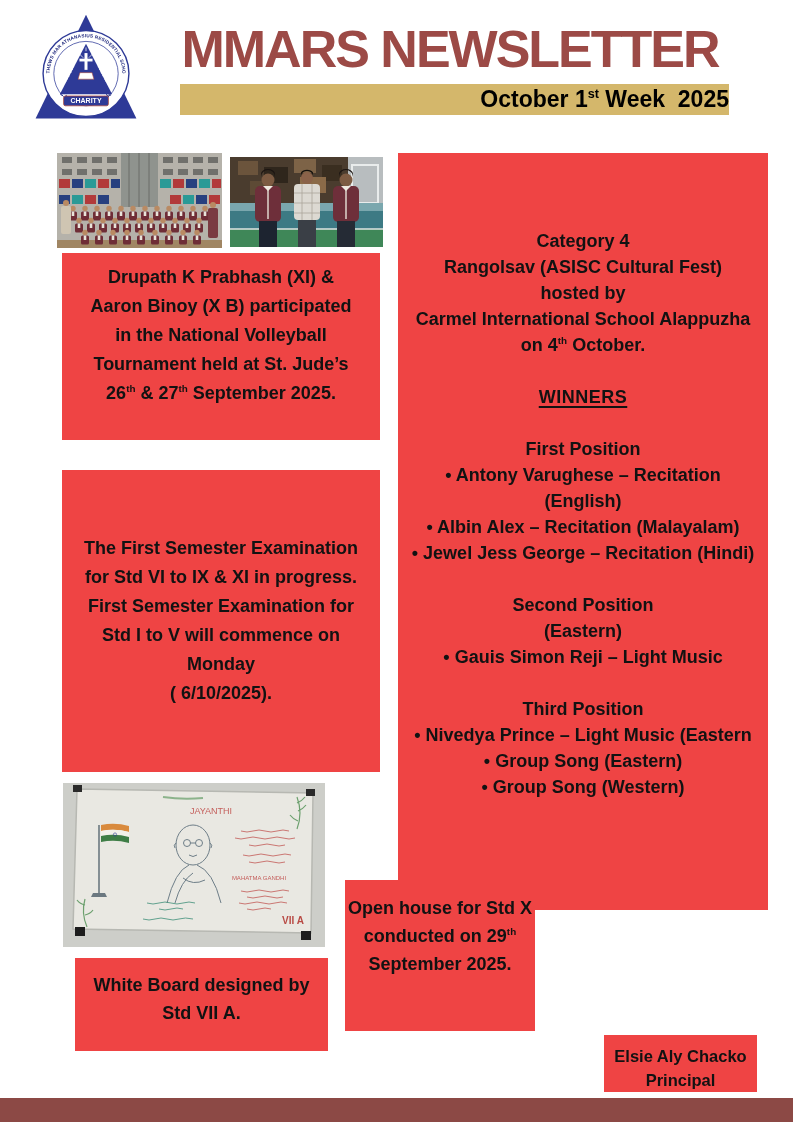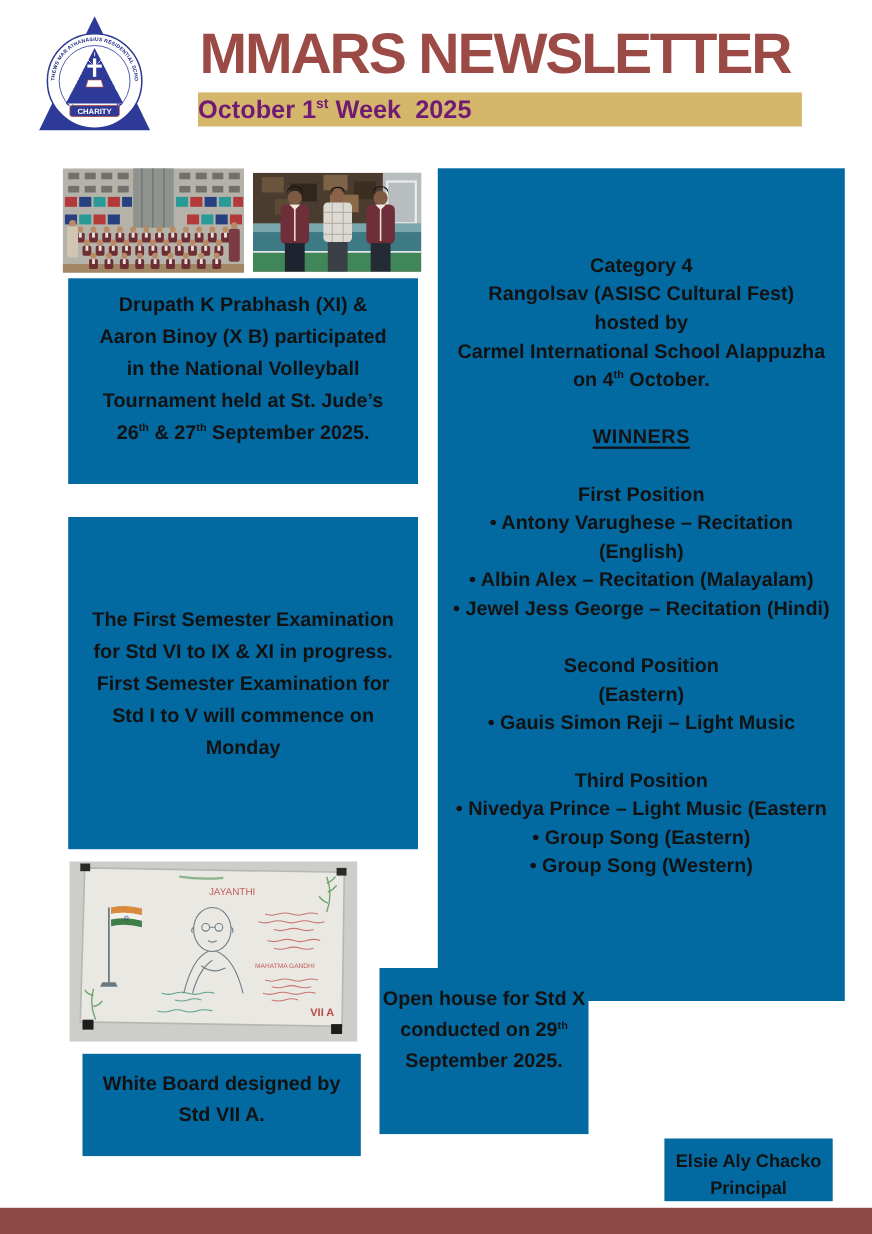--- a/index.html
+++ b/index.html
@@ -3,30 +3,30 @@
 <meta charset="utf-8">
 <style>
   html,body{margin:0;padding:0;background:#ffffff;}
   .page{position:relative;width:793px;height:1122px;margin:0 auto;background:#fff;overflow:hidden;
         font-family:"Liberation Sans",sans-serif;color:#121212;}
   
   .logo{position:absolute;left:30px;top:12px;width:112px;height:112px;}
   .title{position:absolute;left:170px;top:20px;width:560px;text-align:center;
          font-size:52px;font-weight:bold;letter-spacing:-2px;line-height:58px;color:#9c4a46;}
   .banner{position:absolute;left:180px;top:84px;width:549px;height:31px;background:#d4b76b;
-          color:#701a75;font-size:23px;font-weight:bold;text-align:left;line-height:31px;}
+          color:#000000;font-size:23px;font-weight:bold;text-align:right;line-height:31px;}
   .banner span{white-space:pre;}
   sup.s{font-size:.55em;vertical-align:super;line-height:0;font-weight:bold;}
   
   .photo1{position:absolute;left:57px;top:153px;width:165px;height:95px;}
   .photo2{position:absolute;left:230px;top:157px;width:153px;height:90px;}
   .wbphoto{position:absolute;left:63px;top:783px;width:262px;height:164px;}
   svg{display:block;width:100%;height:100%;}
   
-  .card{position:absolute;background:#0369a1;font-weight:bold;text-align:center;color:#121212;}
+  .card{position:absolute;background:#ef4444;font-weight:bold;text-align:center;color:#121212;}
   .vb{left:62px;top:253px;width:318px;height:187px;font-size:18px;line-height:29px;padding-top:10px;
       box-sizing:border-box;white-space:nowrap;}
   .exam{left:62px;top:470px;width:318px;height:302px;font-size:18px;line-height:29px;
         display:flex;flex-direction:column;justify-content:center;white-space:nowrap;}
   .rang{left:398px;top:153px;width:370px;height:757px;font-size:18px;line-height:26px;
         padding-top:75px;box-sizing:border-box;white-space:nowrap;}
   .rl{height:26px;}
   .sp{height:26px;}
   .winners{text-decoration:underline;text-decoration-thickness:2px;text-underline-offset:3px;letter-spacing:.5px;}
   .caption{left:75px;top:958px;width:253px;height:93px;font-size:18px;line-height:28px;
@@ -233,20 +233,21 @@
     <div>Tournament held at St. Jude’s</div>
     <div><span>26</span><sup class="s">th</sup><span> &amp; 27</span><sup class="s">th</sup><span> September 2025.</span></div>
   </div>
 
   <div class="card exam">
     <div>The First Semester Examination</div>
     <div>for Std VI to IX &amp; XI in progress.</div>
     <div>First Semester Examination for</div>
     <div>Std I to V will commence on</div>
     <div>Monday</div>
+    <div>( 6/10/2025).</div>
   </div>
 
   <div class="card rang">
     <div class="rl">Category 4</div>
     <div class="rl">Rangolsav (ASISC Cultural Fest)</div>
     <div class="rl">hosted by</div>
     <div class="rl">Carmel International School Alappuzha</div>
     <div class="rl"><span>on 4</span><sup class="s">th</sup><span> October.</span></div>
     <div class="sp"></div>
     <div class="rl"><span class="winners">WINNERS</span></div>

